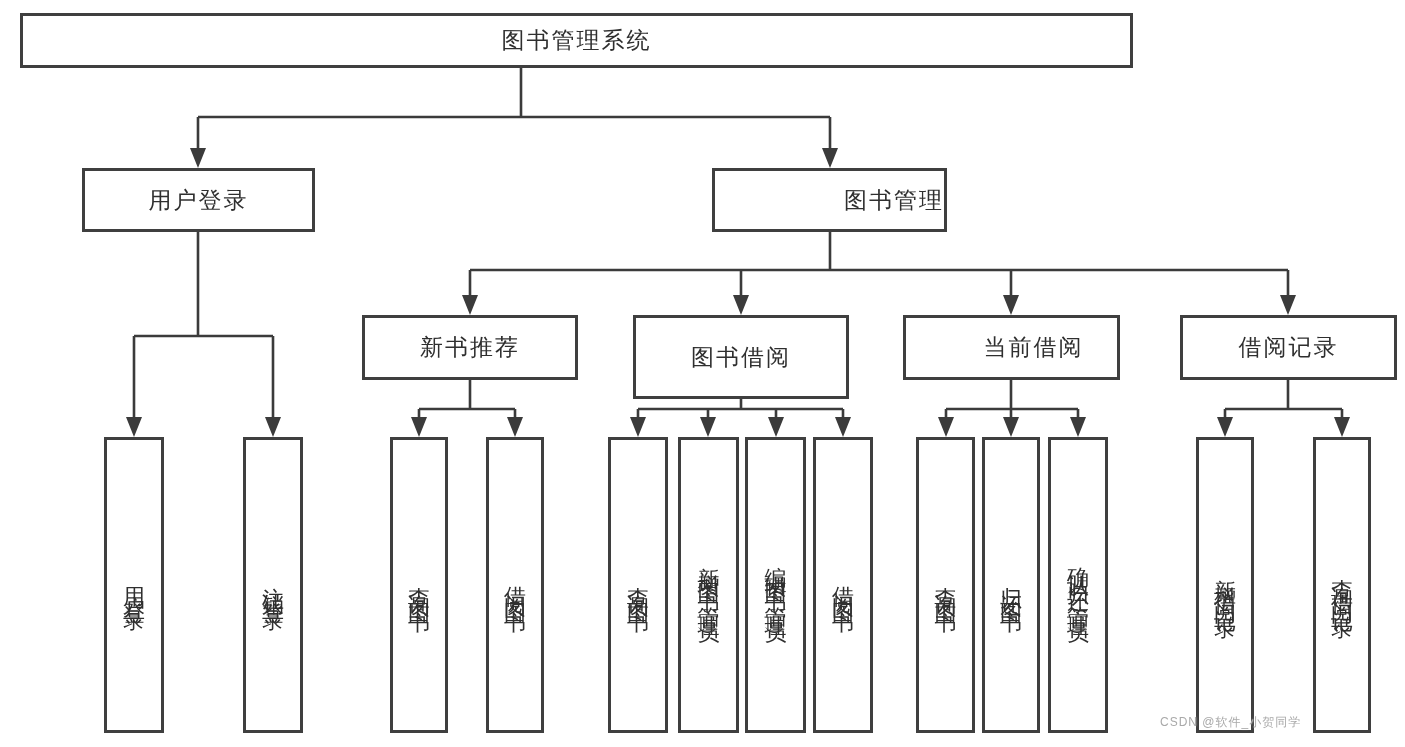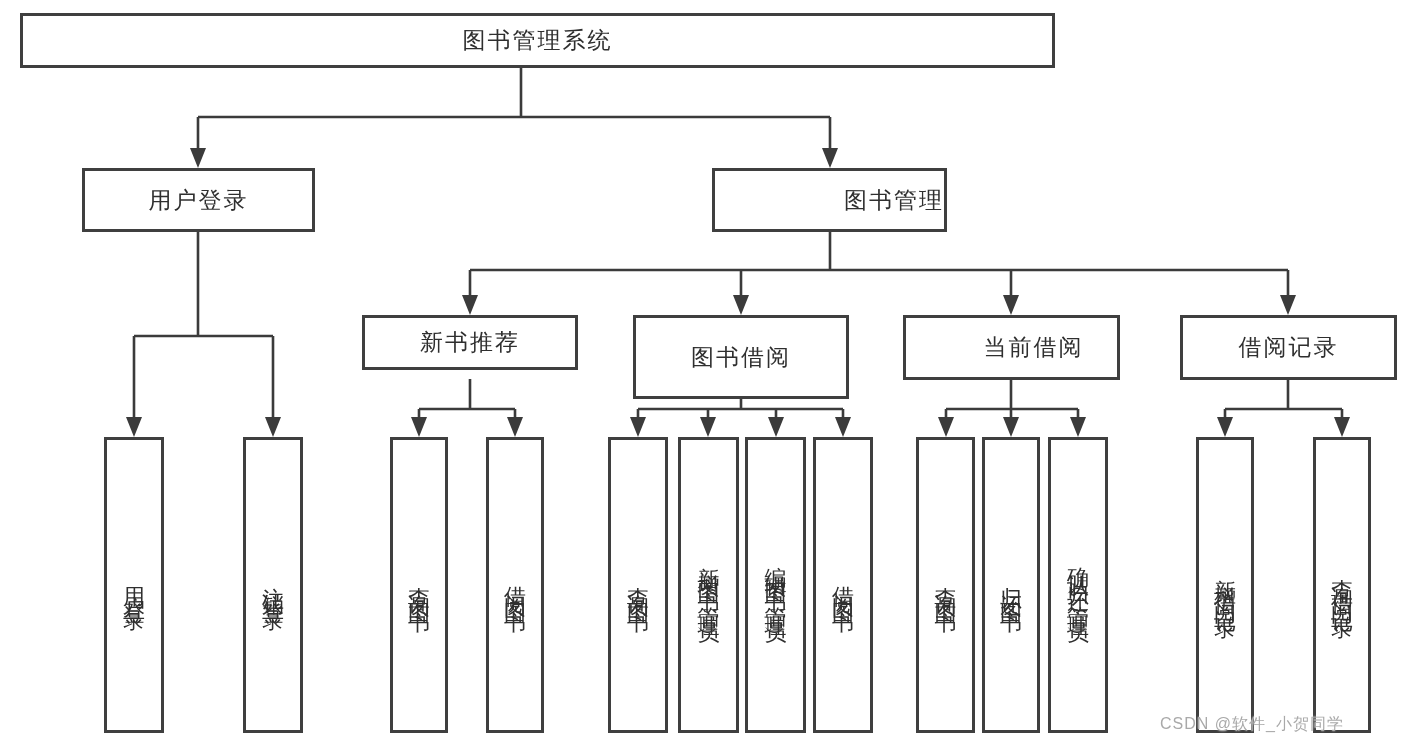--- a/index.html
+++ b/index.html
@@ -65,21 +65,21 @@
     font-size: 22px;
     line-height: 1;
     letter-spacing: 8px;
     color: var(--text);
     white-space: nowrap;
   }
   .watermark {
     position: absolute;
     left: 1160px;
     top: 714px;
-    font-size: 16px;
+    font-size: 12px;
     letter-spacing: 1px;
     color: var(--watermark);
     z-index: 5;
     white-space: nowrap;
     text-shadow: 0 0 2px #ffffff;
   }
 </style>
 </head>
 <body>
 
@@ -115,32 +115,32 @@
              M708 437 L700 417 L716 417 Z
              M776 437 L768 417 L784 417 Z
              M843 437 L835 417 L851 417 Z
              M946 437 L938 417 L954 417 Z
              M1011 437 L1003 417 L1019 417 Z
              M1078 437 L1070 417 L1086 417 Z
              M1225 437 L1217 417 L1233 417 Z
              M1342 437 L1334 417 L1350 417 Z"></path>
   </svg>
 
-  <div class="hbox" style="left:20px; top:13px; width:1035px; height:55px;">
+  <div class="hbox" style="left:20px; top:13px; width:1113px; height:55px;">
     <span>图书管理系统</span>
   </div>
 
   <div class="hbox" style="left:82px; top:168px; width:233px; height:64px;">
     <span>用户登录</span>
   </div>
   <div class="hbox" style="left:712px; top:168px; width:235px; height:64px;justify-content:flex-end;">
     <span>图书管理</span>
   </div>
 
-  <div class="hbox" style="left:362px; top:315px; width:216px; height:55px;">
+  <div class="hbox" style="left:362px; top:315px; width:216px; height:65px;">
     <span>新书推荐</span>
   </div>
   <div class="hbox" style="left:633px; top:315px; width:216px; height:84px;">
     <span>图书借阅</span>
   </div>
   <div class="hbox" style="left:903px; top:315px; width:217px; height:65px;padding-left:44px;">
     <span>当前借阅</span>
   </div>
   <div class="hbox" style="left:1180px; top:315px; width:217px; height:65px;">
     <span>借阅记录</span>

